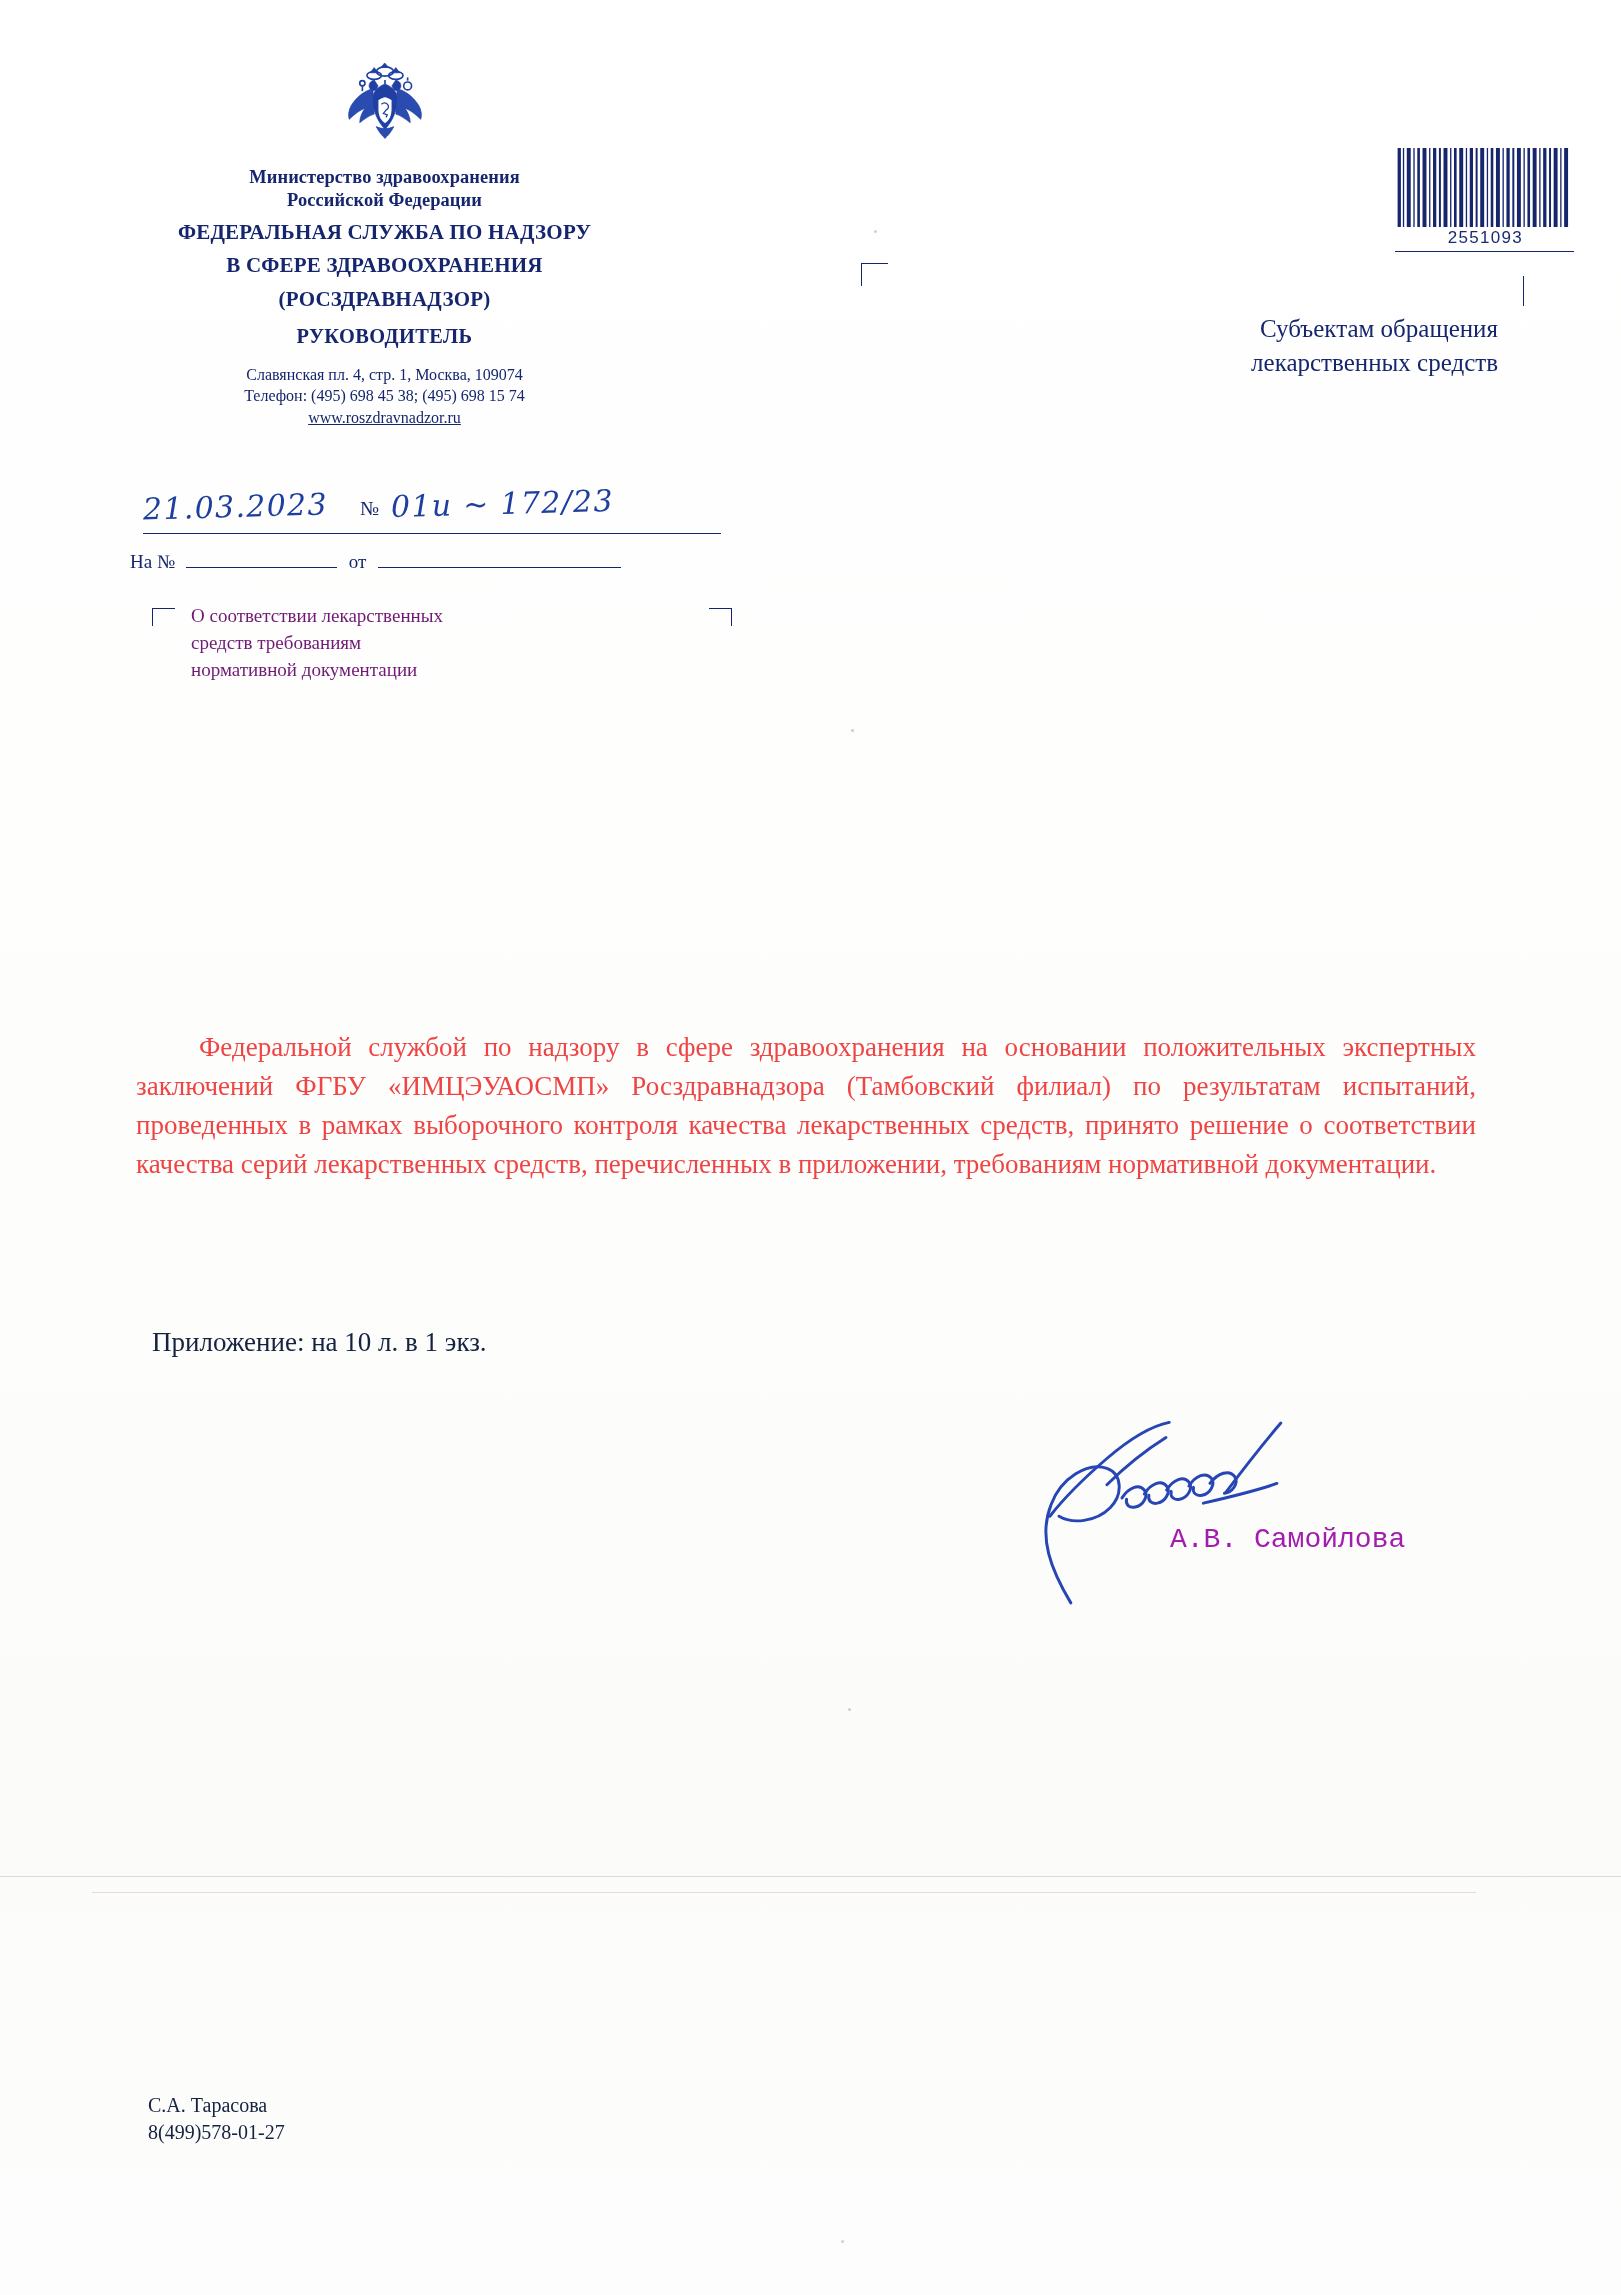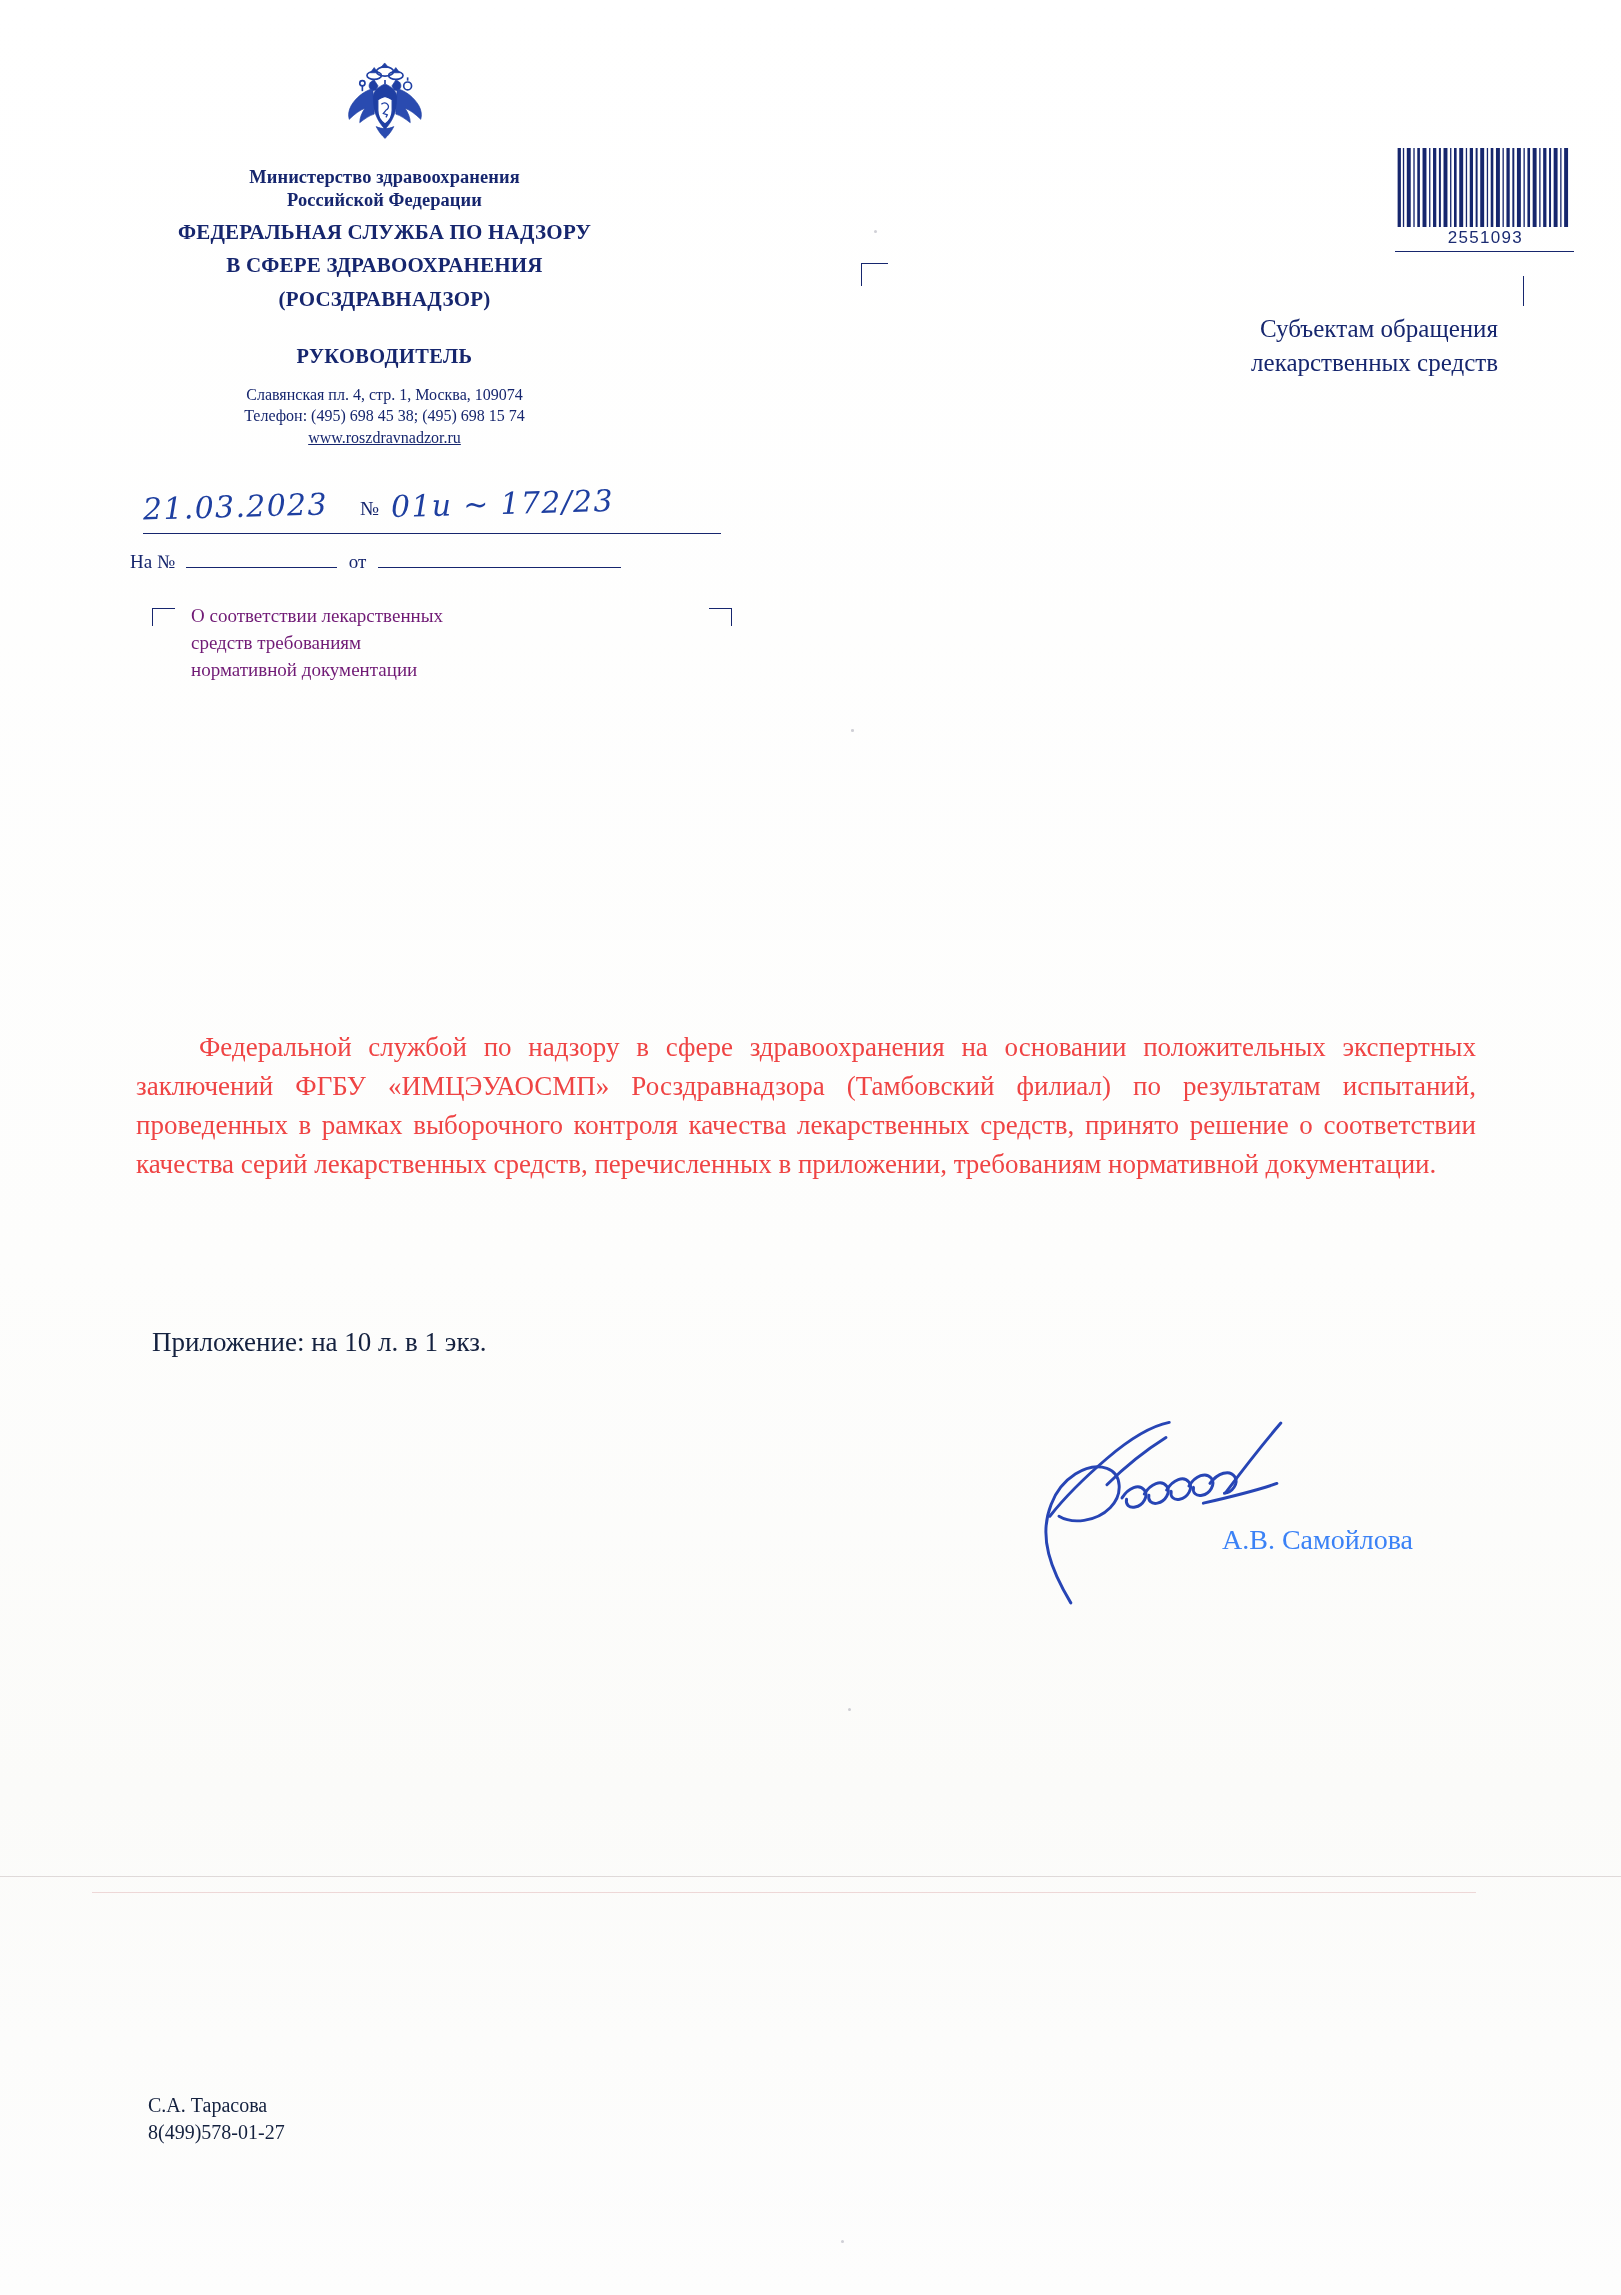--- a/index.html
+++ b/index.html
@@ -70,21 +70,21 @@
     line-height: 1.3;
     color: #16266e;
     letter-spacing: 0.2px;
     margin-top: 6.6px;
   }
   .role-line {
     font-family: "Liberation Serif", serif;
     font-weight: bold;
     font-size: 20.4px;
     color: #16266e;
-    margin-top: 31px;
+    margin-top: 11px;
     letter-spacing: 0.4px;
   }
   .addr-block {
     margin-top: 16px;
     font-size: 16px;
     line-height: 1.35;
     color: #16266e;
   }
   .addr-block .site {
     text-decoration: underline;
@@ -269,25 +269,26 @@
   
   .signature-svg {
     position: absolute;
     left: 972px;
     top: 1406px;
     width: 342px;
     height: 210px;
   }
   .signer {
     position: absolute;
-    left: 1222px;
+    left: 1170px;
     top: 1524px;
     font-size: 28px;
-    color: #3b82f6;
+    color: #a21caf;
     white-space: nowrap;
+    font-family: Liberation Mono, monospace;
   }
 
   
   .footer {
     position: absolute;
     left: 148px;
     top: 2092px;
     font-size: 20px;
     line-height: 1.35;
     color: #14213f;

